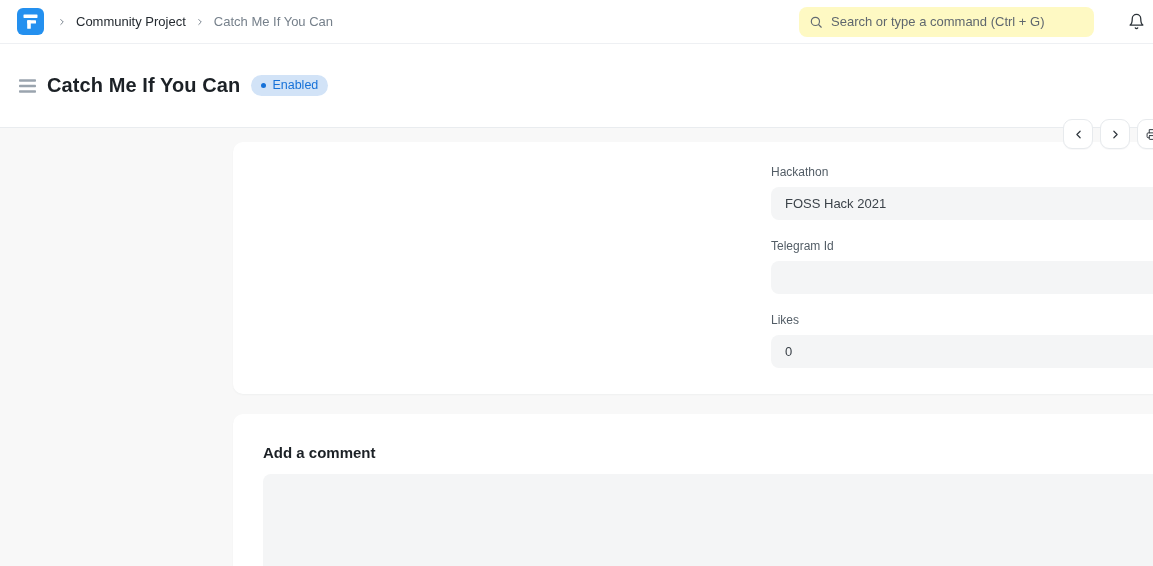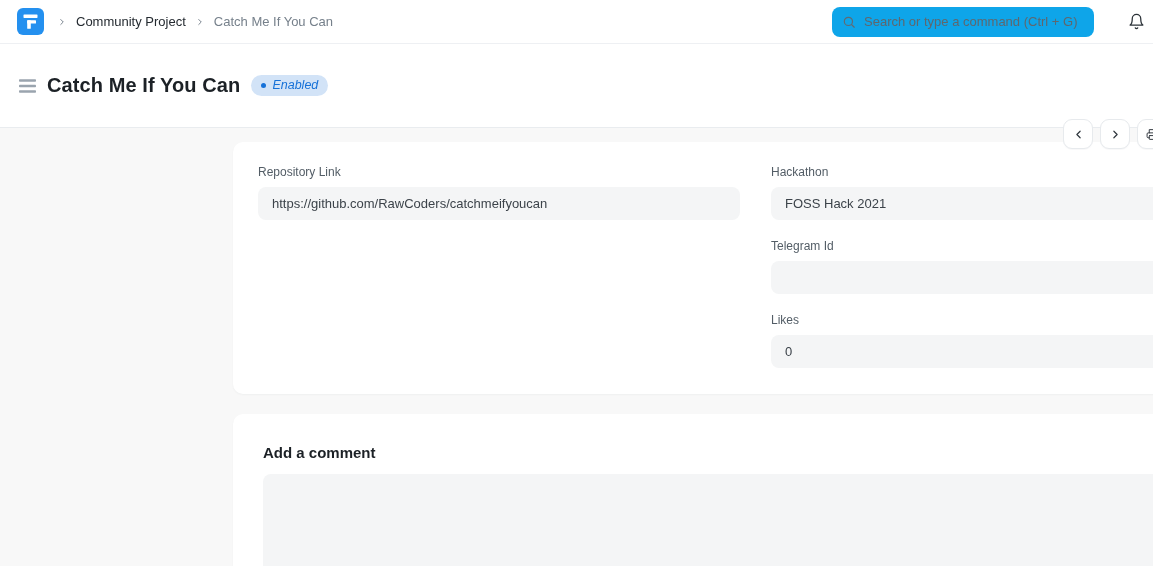--- a/index.html
+++ b/index.html
@@ -17,21 +17,21 @@
   }
   .logo {
     width:27px; height:27px; border-radius:6px; background:#2490ef;
     display:flex; align-items:center; justify-content:center; cursor:pointer; flex:0 0 auto;
   }
   .breadcrumb { display:flex; align-items:center; margin-left:13px; gap:9px; font-size:13px; }
   .crumb-chevron { width:10px; height:10px; color:#7c8691; display:block; }
   .crumb-link { color:#242a30; text-decoration:none; font-weight:500; cursor:pointer; }
   .crumb-current { color:#76808b; }
   .search-bar {
-    margin-left:auto; width:262px; height:30px; background:#0ea5e9;
+    margin-left:auto; width:295px; height:30px; background:#fef9c3;
     border-radius:8px; display:flex; align-items:center; padding:0 10px; gap:8px; cursor:text;
   }
   .search-icon { width:14px; height:14px; color:#626a72; flex:0 0 auto; }
   .search-input {
     border:none; outline:none; background:transparent; flex:1;
     font-size:13px; color:#3c434a; font-family:inherit;
   }
   .search-input::placeholder { color:#5f676e; opacity:1; }
   .bell-btn {
     margin-left:31px; margin-right:1px; width:22px; height:22px;
@@ -45,21 +45,21 @@
     height:84px; background:#ffffff; border-bottom:1px solid #e9ecef;
     display:flex; align-items:center; padding:0 17px; position:relative;
   }
   .sidebar-toggle { width:22px; height:22px; background:none; border:none; cursor:pointer;
     display:flex; align-items:center; justify-content:center; color:#9aa4ae; }
   .sidebar-toggle svg { width:20px; height:16px; }
   .page-title { font-size:20px; font-weight:700; color:#1c2126; margin-left:8px; letter-spacing:.1px; }
   .status-badge {
     margin-left:11px; background:#d2e3f7; color:#1671d8;
     border-radius:999px; padding:4px 10px; font-size:12.5px;
-    display:inline-flex; align-items:center; gap:6px; line-height:1;font-style:italic;
+    display:inline-flex; align-items:center; gap:6px; line-height:1;
   }
   .status-dot { width:5px; height:5px; border-radius:50%; background:#1671d8; display:inline-block; }
   .head-actions { position:absolute; left:1063px; top:75px; display:flex; gap:7px; }
   .icon-btn {
     width:30px; height:30px; border:1px solid #e7eaed; border-radius:9px;
     background:#ffffff; display:flex; align-items:center; justify-content:center;
     cursor:pointer; color:#30373e; box-shadow:0 1px 1px rgba(25,39,52,.03);
   }
   .icon-btn svg { width:13px; height:13px; }
 
@@ -157,24 +157,20 @@
           <rect x="6" y="14" width="12" height="7" rx="1"></rect>
         </svg>
     </button>
   </div>
 </div>
 
 <main class="content">
 
   <section class="card form-card">
     <div class="form-col">
-      <div class="field">
-        <label>Repository Link</label>
-        <input class="control" type="text" value="https://github.com/RawCoders/catchmeifyoucan" style="">
-      </div>
     </div>
 
     <div class="form-col">
       <div class="field">
         <label>Hackathon</label>
         <input class="control" type="text" value="FOSS Hack 2021" style="">
       </div>
       <div class="field">
         <label>Telegram Id</label>
         <input class="control" type="text" value="" style="">

